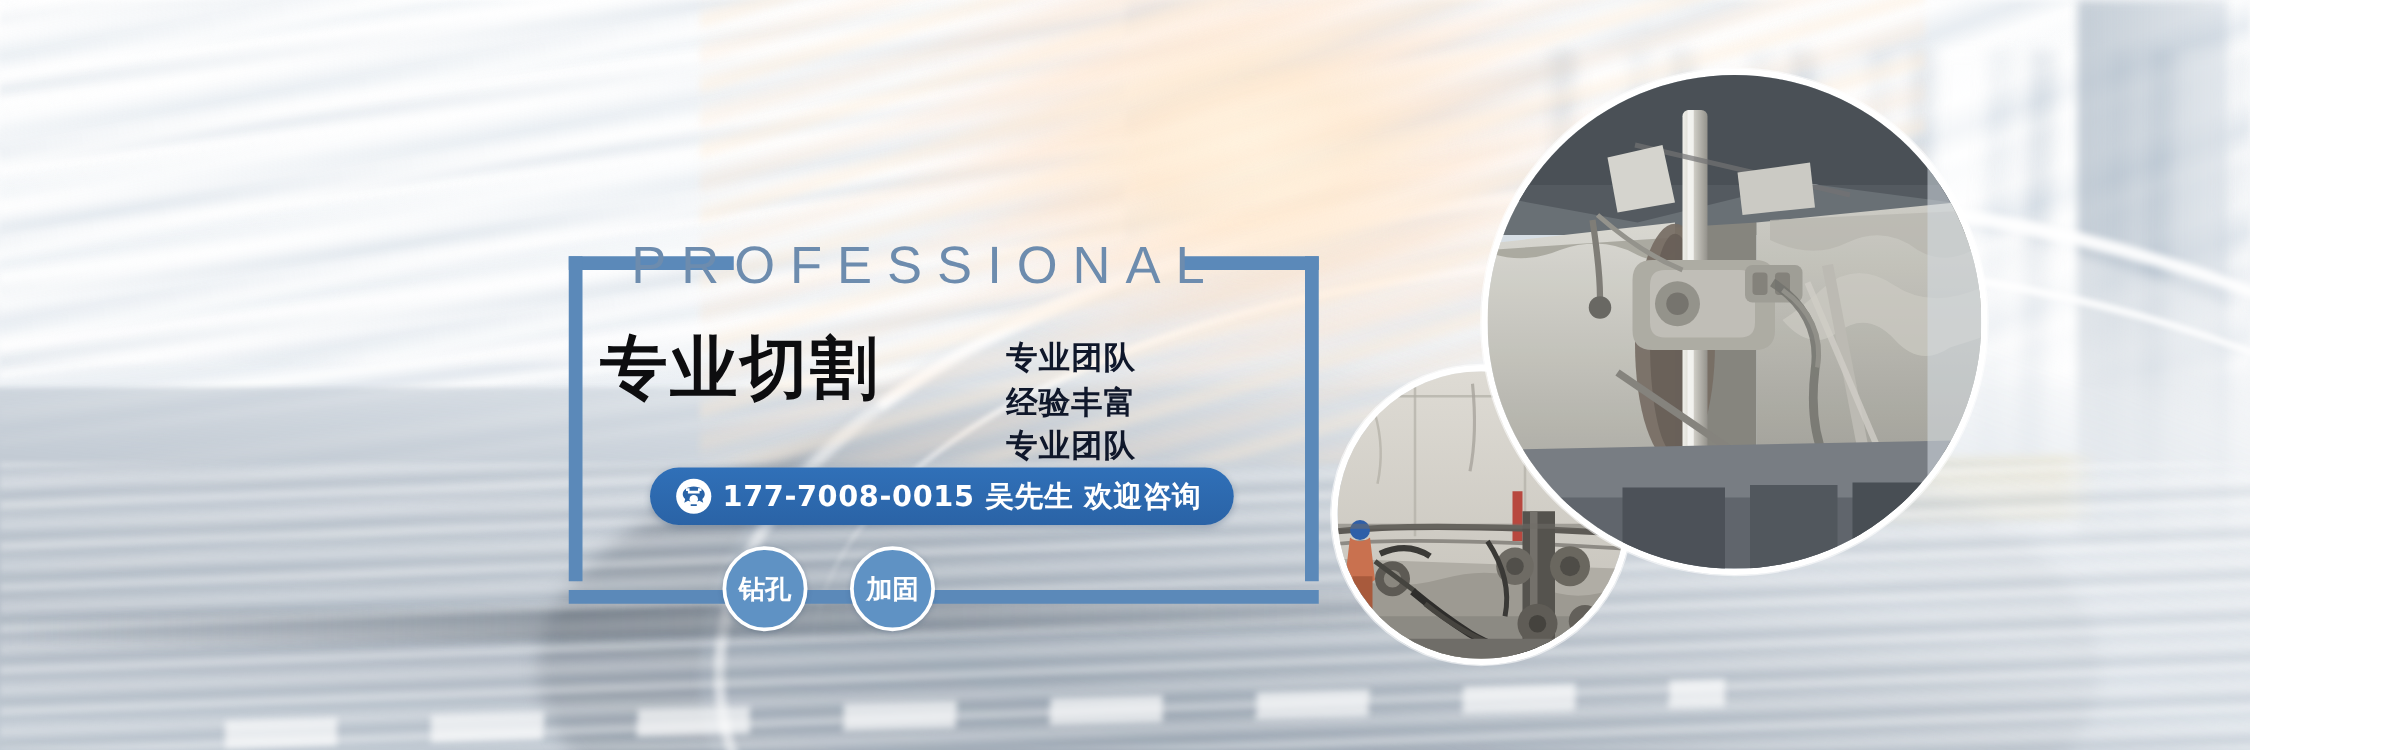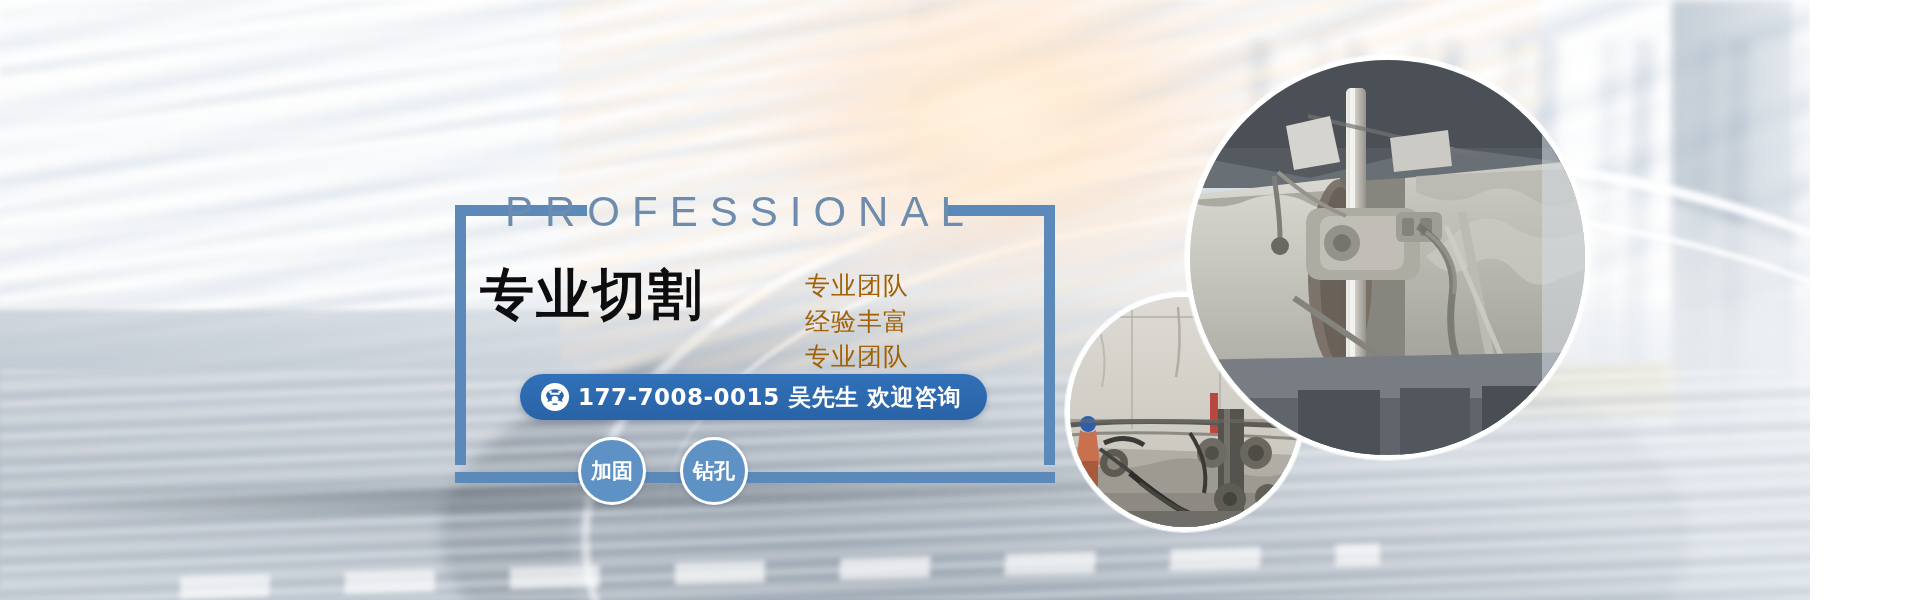--- a/index.html
+++ b/index.html
@@ -3,21 +3,20 @@
 <meta charset="utf-8">
 <style>
   html,body{margin:0;padding:0;background:#fff;}
   body{font-family:"Liberation Sans","DejaVu Sans",sans-serif;}
 
   #banner{
     position:relative;
     width:1800px;height:600px;
     overflow:hidden;
     background:#eef1f4;
-    padding-left:10px;
   }
 
   
   .bg-base{
     position:absolute;inset:0;
     background:
       linear-gradient(178deg,#ffffff 0%,#f6f8fa 26%,#eef1f5 50%,#e4e9ee 68%,#dfe4ea 100%);
   }
   
   .streaks{
@@ -217,23 +216,23 @@
     font-weight:bold;
     color:#0d0d0f;
     letter-spacing:2px;
     line-height:1;
     white-space:nowrap;
     font-family:"DejaVu Sans","Liberation Sans",sans-serif;
   }
 
   .features{
     position:absolute;left:805px;top:268px;
-    color:#a16207;
+    color:#0f172a;
     font-size:25px;
-    font-weight:normal;
+    font-weight:bold;
     line-height:1.42;
     letter-spacing:1px;
     font-family:"DejaVu Sans","Liberation Sans",sans-serif;
   }
   .features div{white-space:nowrap;}
 
   .phonebar{
     position:absolute;left:520px;top:374px;
     height:46px;
     padding:0 26px 0 20px;
@@ -439,18 +438,18 @@
         <circle cx="16" cy="18.6" r="3.6" fill="#ffffff"></circle>
         <path d="M11 11.4h10v2.2H11z" fill="#ffffff"></path>
         <path d="M9.4 9.2h3v2.4h-3z" fill="#ffffff"></path>
         <path d="M19.6 9.2h3v2.4h-3z" fill="#ffffff"></path>
         <path d="M13.4 22.8h5.2v1.6h-5.2z" fill="#2a63a6"></path>
       </svg>
       <div class="phone-text">177-7008-0015  吴先生 欢迎咨询</div>
     </div>
 
     <div class="tags">
+      <div class="tag">钻孔</div>
       <div class="tag">加固</div>
-      <div class="tag">钻孔</div>
     </div>
 
   </div>
 </div>
 
 </body></html>

